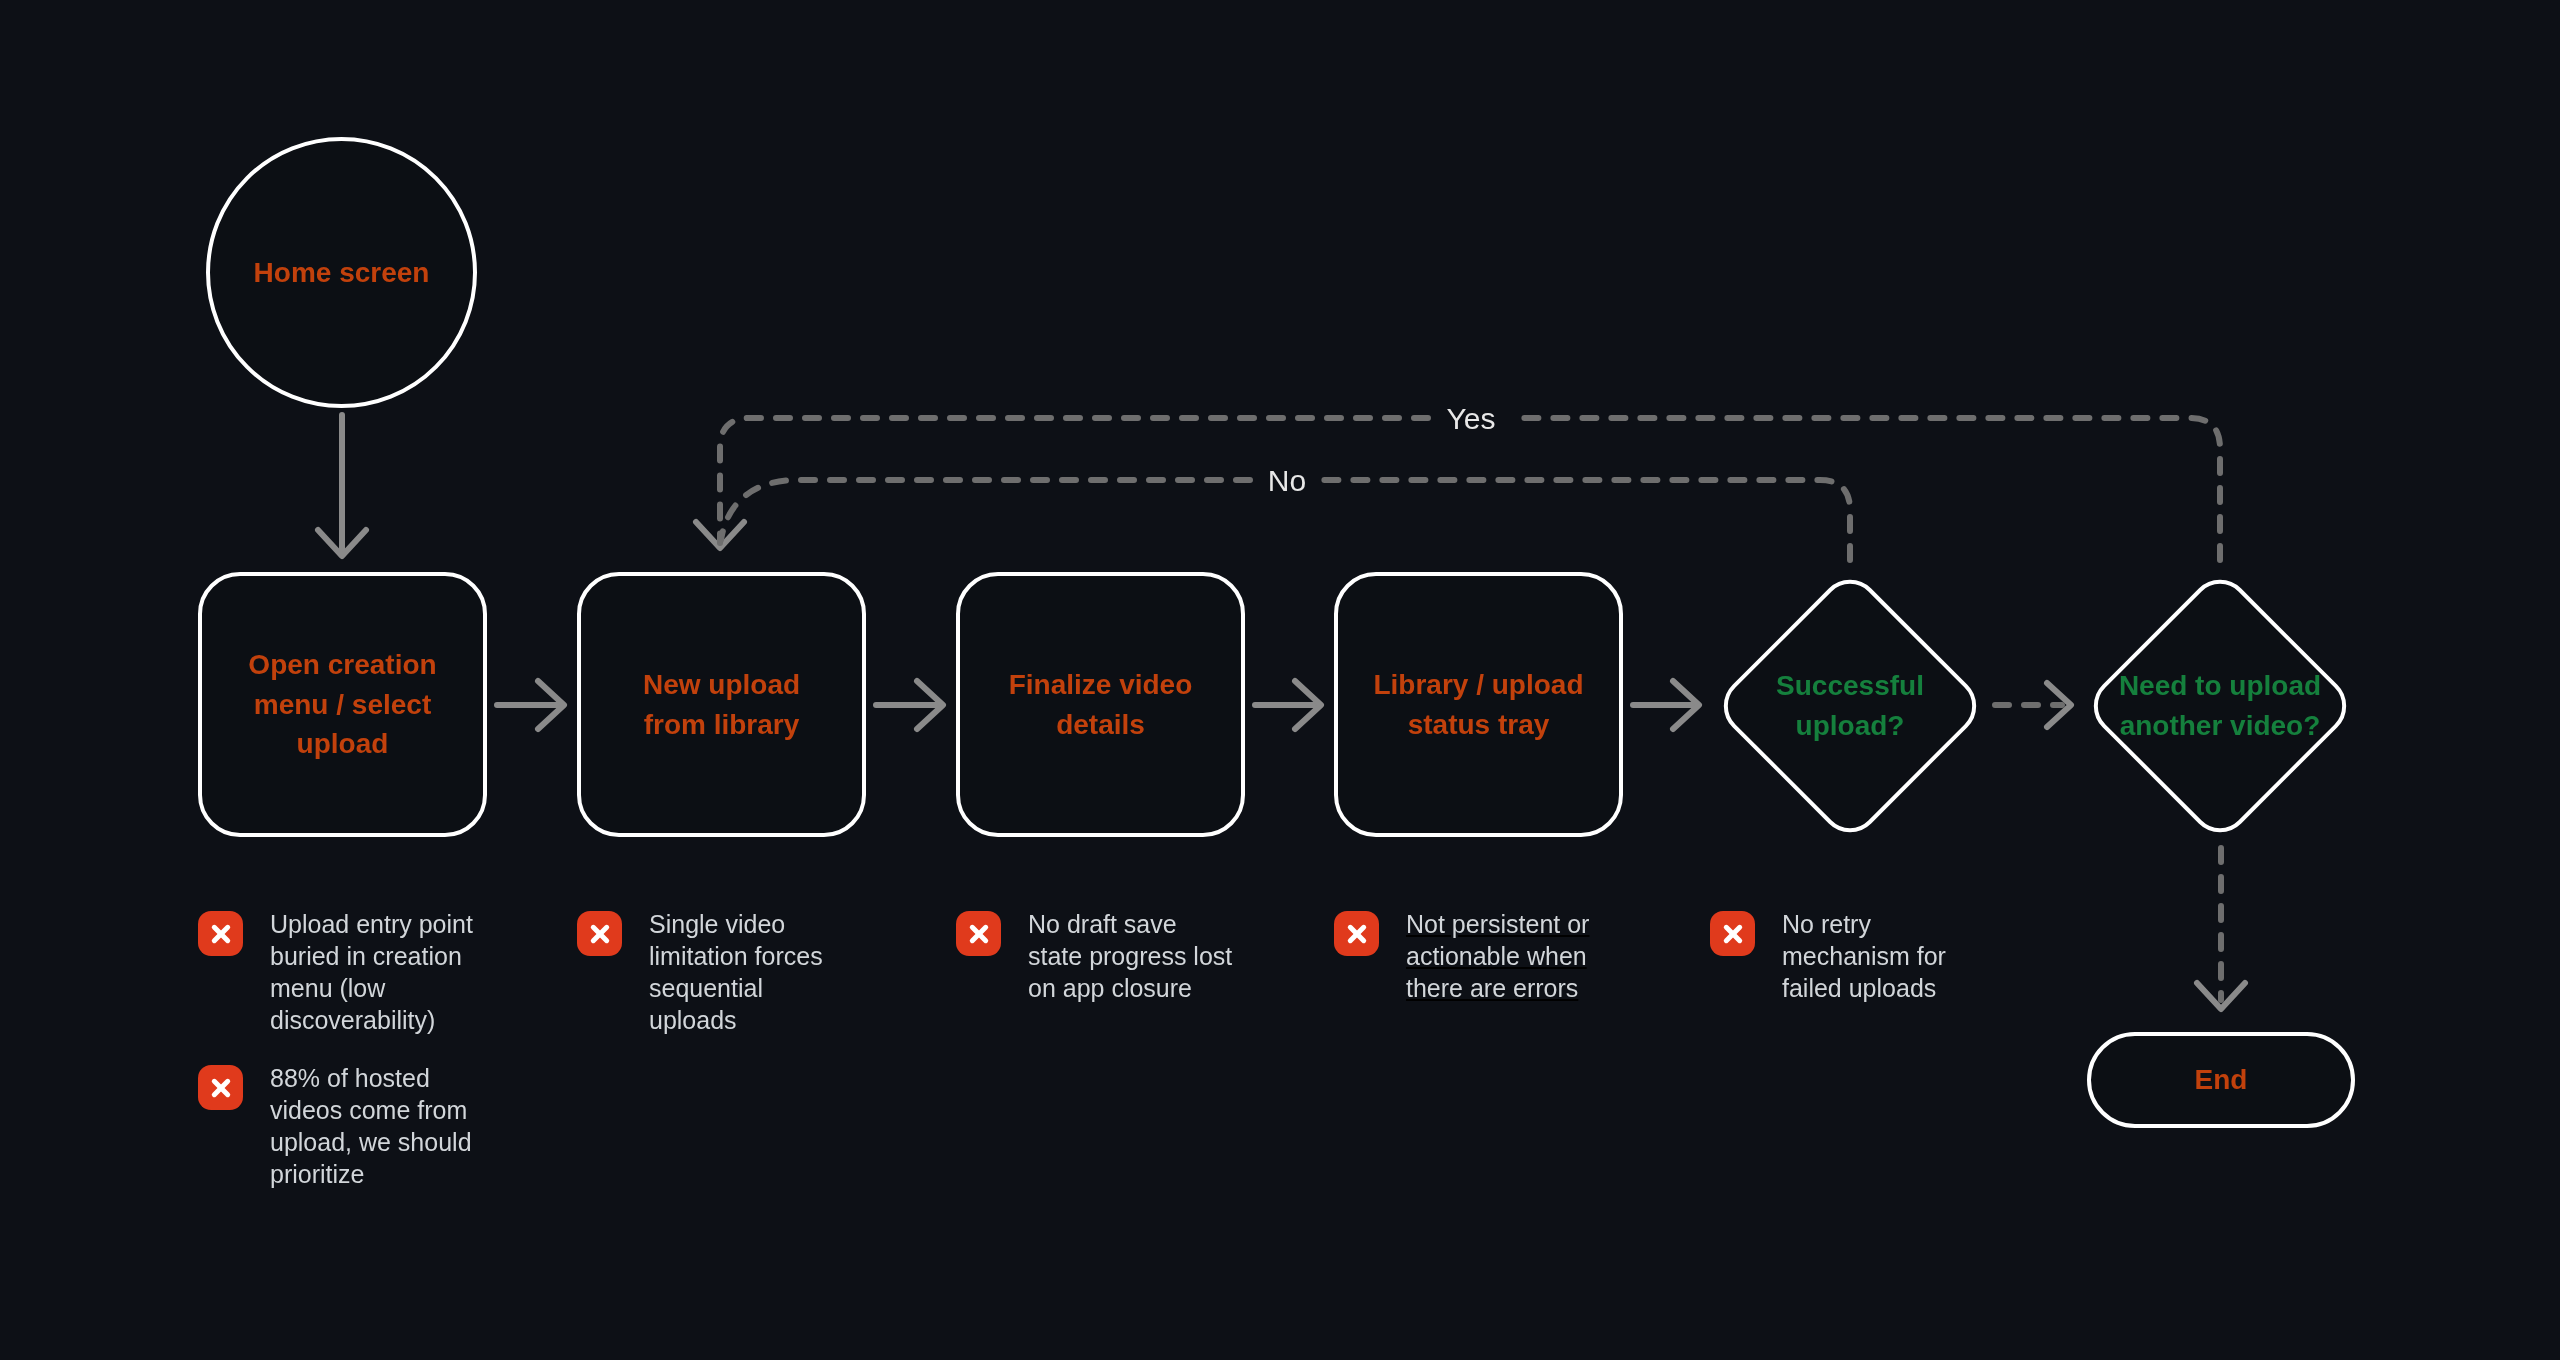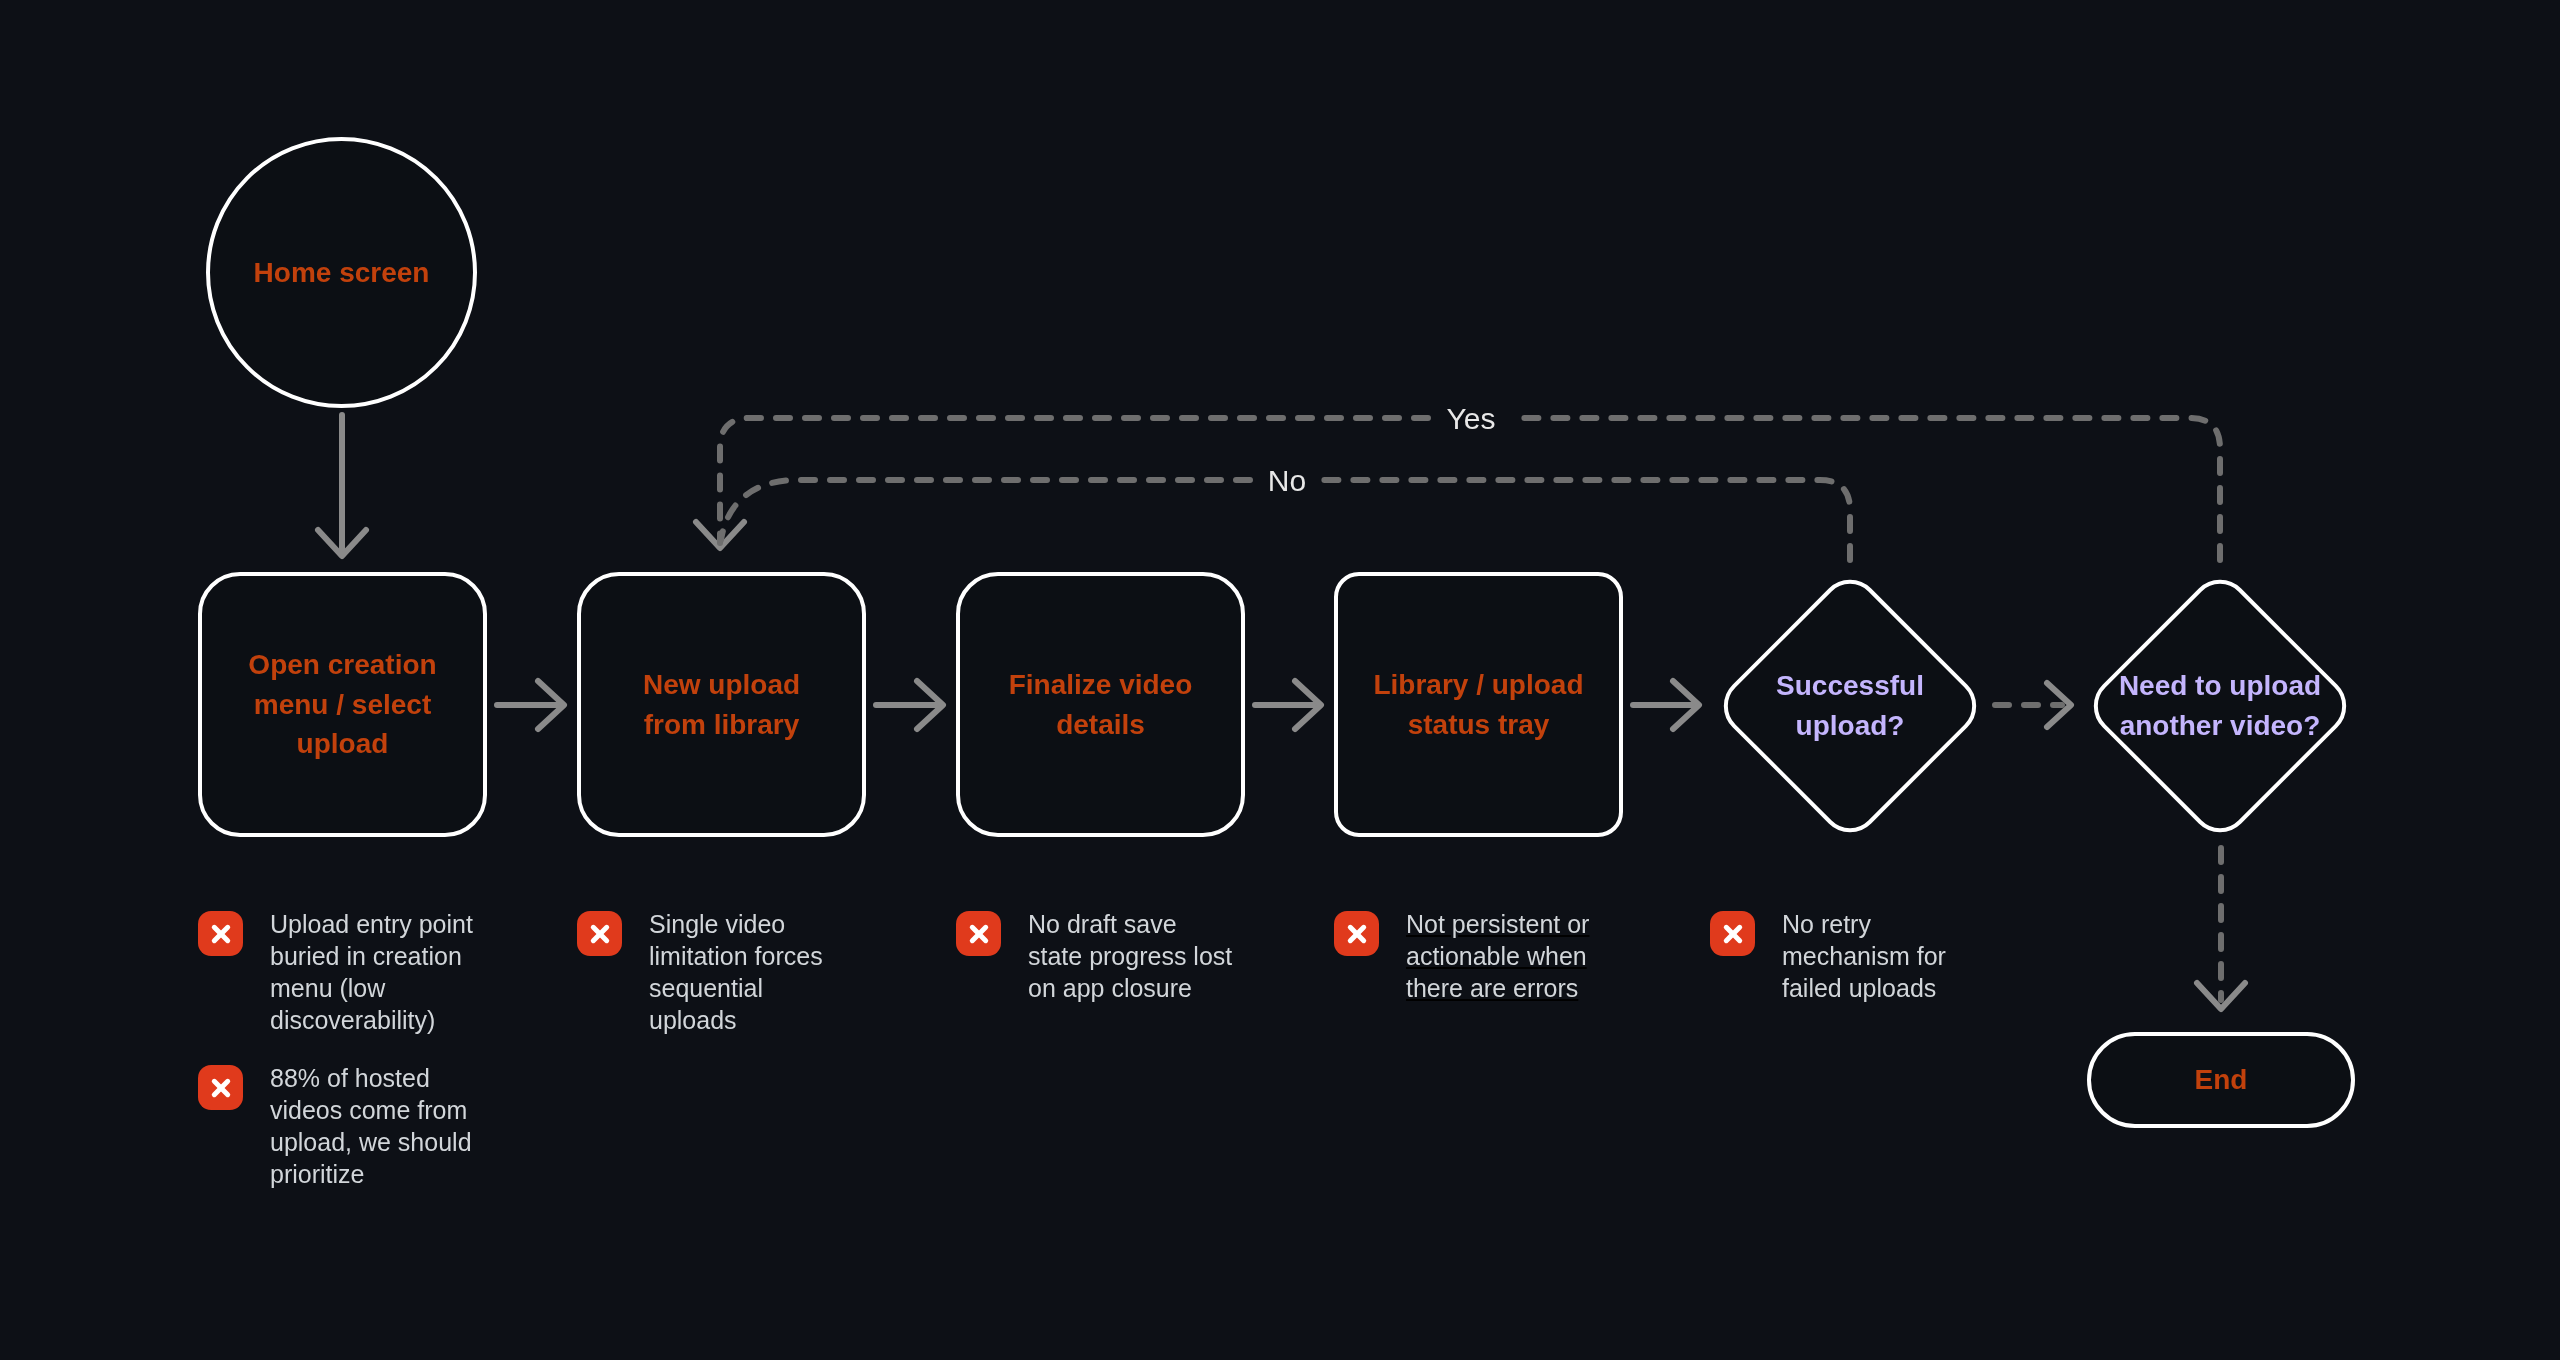--- a/index.html
+++ b/index.html
@@ -62,21 +62,21 @@
     border: 4px solid #ffffff;
     border-radius: 30px;
     background: #0c0f14;
     transform: rotate(45deg);
   }
   .diamond-label {
     position: absolute;
     left: 50%; top: 50%;
     transform: translate(-50%, -50%);
     width: 230px;
-    color: #c4b5fd;
+    color: #15803d;
     font-weight: bold;
     font-size: 28px;
     line-height: 1.42;
     text-align: center;
   }
   .node.pill {
     left: 2087px; top: 1032px;
     width: 268px; height: 96px;
     border-radius: 48px;
   }
@@ -179,21 +179,21 @@
   </div>
 
   <div class="node process" style="left:577px;">
     <div class="node-label">New upload from library</div>
   </div>
 
   <div class="node process" style="left:956px;">
     <div class="node-label" style="width:200px;">Finalize video details</div>
   </div>
 
-  <div class="node process" style="left:1334px;border-radius:25px;">
+  <div class="node process" style="left:1334px;">
     <div class="node-label" style="width:215px;">Library / upload status tray</div>
   </div>
 
   <div class="diamond-wrap" style="left:1752px; top:608px;">
     <div class="diamond-shape"></div>
     <div class="diamond-label" style="width:175px;">Successful upload?</div>
   </div>
 
   <div class="diamond-wrap" style="left:2122px; top:608px;">
     <div class="diamond-shape"></div>

